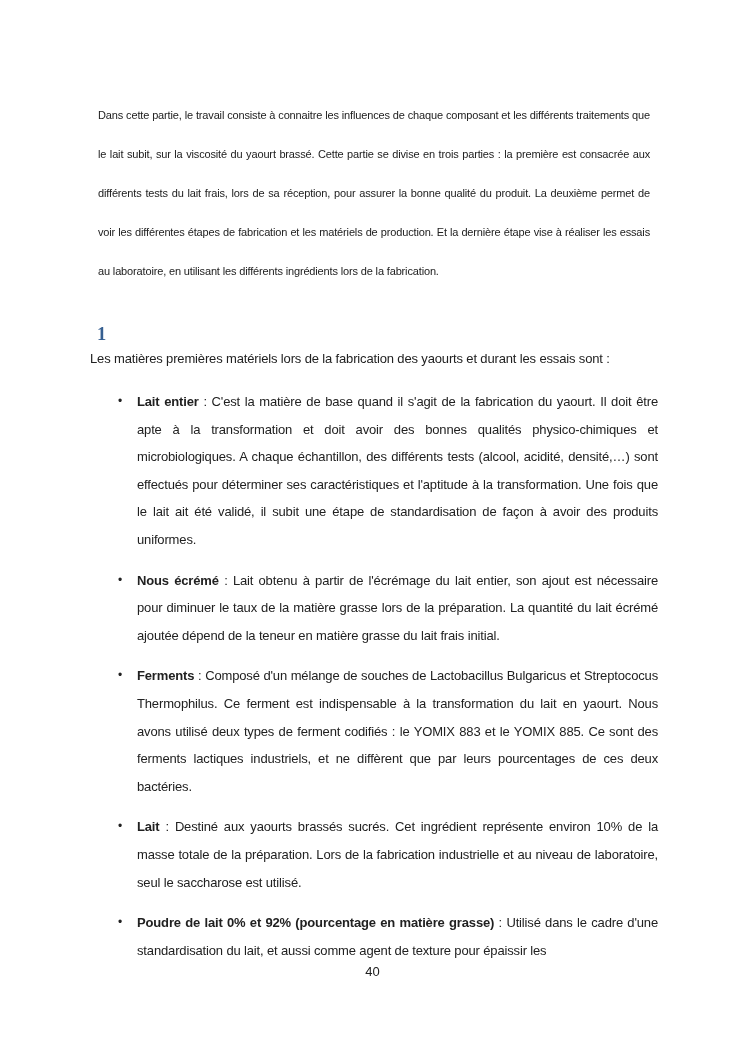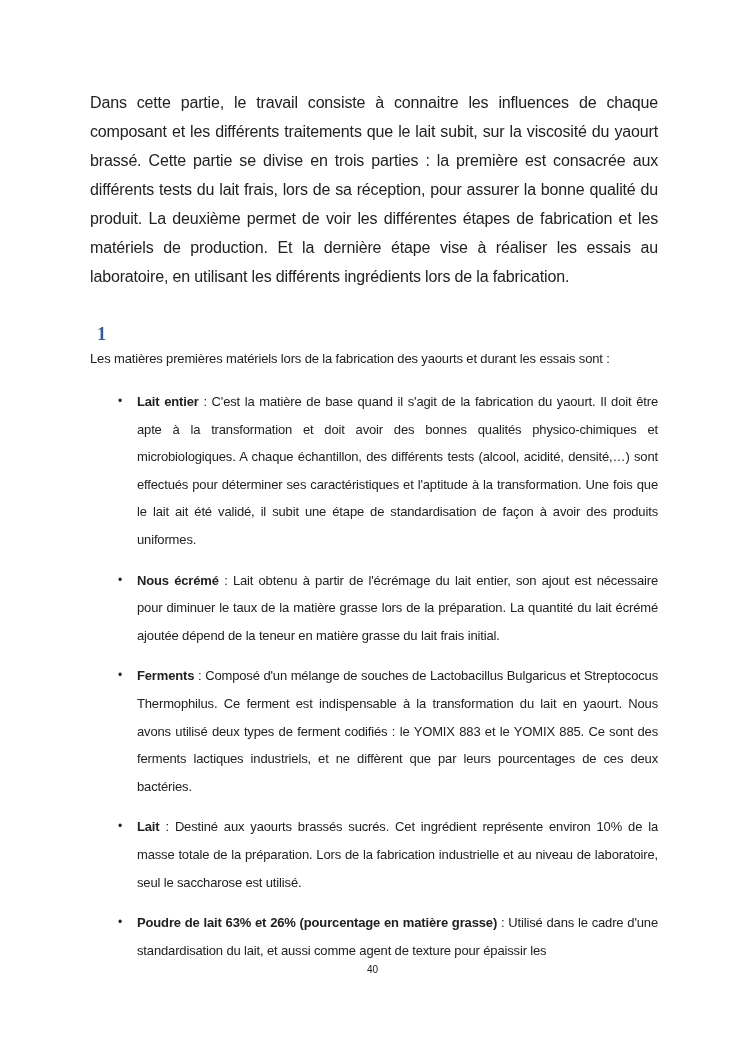--- a/index.html
+++ b/index.html
@@ -16,25 +16,25 @@
     color: #212121;
     overflow: hidden;
   }
   .content {
     position: absolute;
     left: 90px;
     top: 88px;
     width: 568px;
   }
   .body-text {
-    font-size: 16px;
+    font-size: 11px;
     letter-spacing: -0.15px;
-    line-height: 29px;
+    line-height: 39px;
     text-align: justify;
-    margin: 0;
+    margin: 8px;
   }
   .heading1 {
     display: flex;
     align-items: baseline;
     margin: 30px 0 2px 0;
     font-family: "Liberation Serif", serif;
     font-weight: bold;
     font-size: 18.5px;
     line-height: 26px;
   }
@@ -73,21 +73,21 @@
   }
   .term {
     font-weight: bold;
   }
   .page-footer {
     position: absolute;
     top: 964px;
     left: 0;
     width: 745px;
     text-align: center;
-    font-size: 10px;
+    font-size: 13px;
     color: #212121;
   }
 </style>
 </head>
 <body>
 
 <div class="page">
   <div class="content">
 
     <p class="body-text">Dans cette partie, le travail consiste à connaitre les influences de chaque composant et les différents traitements que le lait subit, sur la viscosité du yaourt brassé. Cette partie se divise en trois parties : la première est consacrée aux différents tests du lait frais, lors de sa réception, pour assurer la bonne qualité du produit. La deuxième permet de voir les différentes étapes de fabrication et les matériels de production. Et la dernière étape vise à réaliser les essais au laboratoire, en utilisant les différents ingrédients lors de la fabrication.</p>
@@ -110,20 +110,20 @@
       <li>
         <span class="marker">•</span>
         <span class="term">Ferments</span><span> : Composé d'un mélange de souches de Lactobacillus Bulgaricus et Streptococus Thermophilus. Ce ferment est indispensable à la transformation du lait en yaourt. Nous avons utilisé deux types de ferment codifiés : le YOMIX 883 et le YOMIX 885. Ce sont des ferments lactiques industriels, et ne diffèrent que par leurs pourcentages de ces deux bactéries.</span>
       </li>
       <li>
         <span class="marker">•</span>
         <span class="term">Lait</span><span> : Destiné aux yaourts brassés sucrés. Cet ingrédient représente environ 10% de la masse totale de la préparation. Lors de la fabrication industrielle et au niveau de laboratoire, seul le saccharose est utilisé.</span>
       </li>
       <li>
         <span class="marker">•</span>
-        <span class="term">Poudre de lait 63% et 26% (pourcentage en matière grasse)</span><span> : Utilisé dans le cadre d'une standardisation du lait, et aussi comme agent de texture pour épaissir les</span>
+        <span class="term">Poudre de lait 0% et 92% (pourcentage en matière grasse)</span><span> : Utilisé dans le cadre d'une standardisation du lait, et aussi comme agent de texture pour épaissir les</span>
       </li>
     </ul>
 
   </div>
 
   <div class="page-footer">40</div>
 </div>
 
 </body></html>

